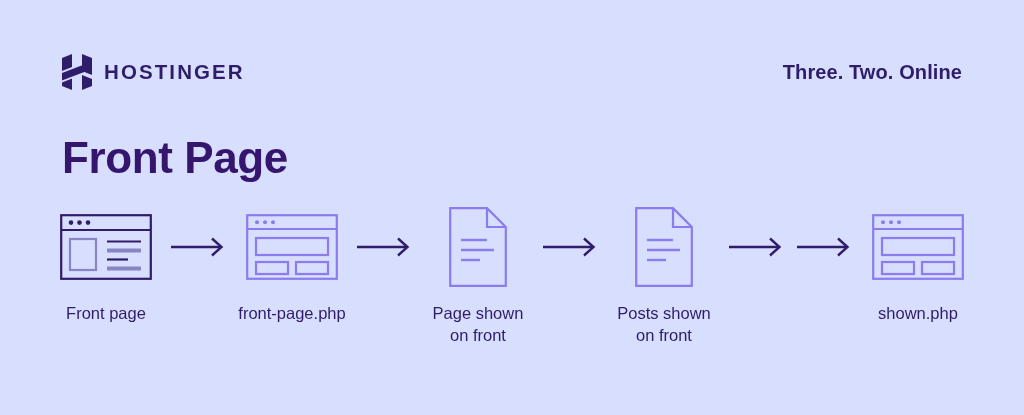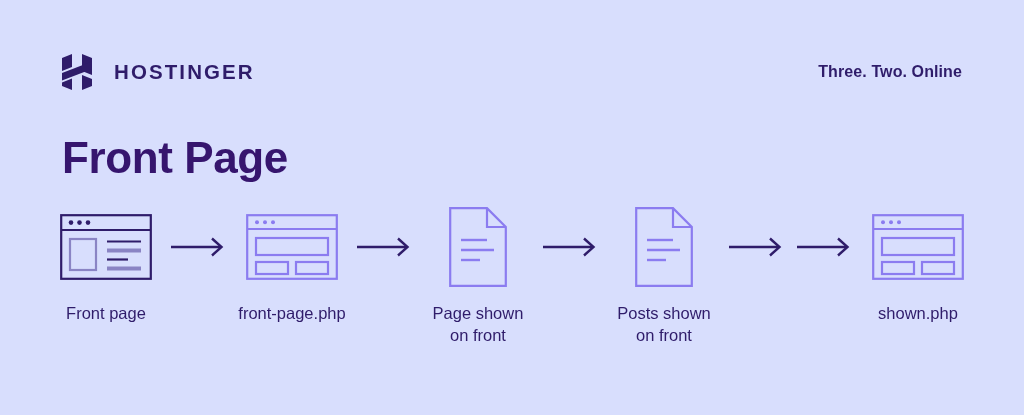--- a/index.html
+++ b/index.html
@@ -9,28 +9,28 @@
     font-family:"Liberation Sans", sans-serif;
     overflow:hidden;
   }
   .page { position:relative; width:1024px; height:415px; background:#d8defd; }
 
   
   .header {
     position:absolute; top:52px; left:62px; right:62px; height:40px;
     display:flex; align-items:center; justify-content:space-between;
   }
-  .brand { display:flex; align-items:center; gap:22px; }
+  .brand { display:flex; align-items:center; gap:12px; }
   .brand-mark { width:30px; height:36px; display:block; }
   .brand-name {
     font-size:20.5px; font-weight:bold; color:#2f1c6a;
     letter-spacing:2.1px;
   }
   .tagline {
-    font-size:16px; color:#2f1c6a; font-weight:bold;
+    font-size:20px; color:#2f1c6a; font-weight:bold;
     letter-spacing:.1px;
   }
 
   
   .title {
     position:absolute; top:133px; left:62px;
     font-size:44px; font-weight:bold; color:#36156e;
     letter-spacing:-.4px;
   }
 

